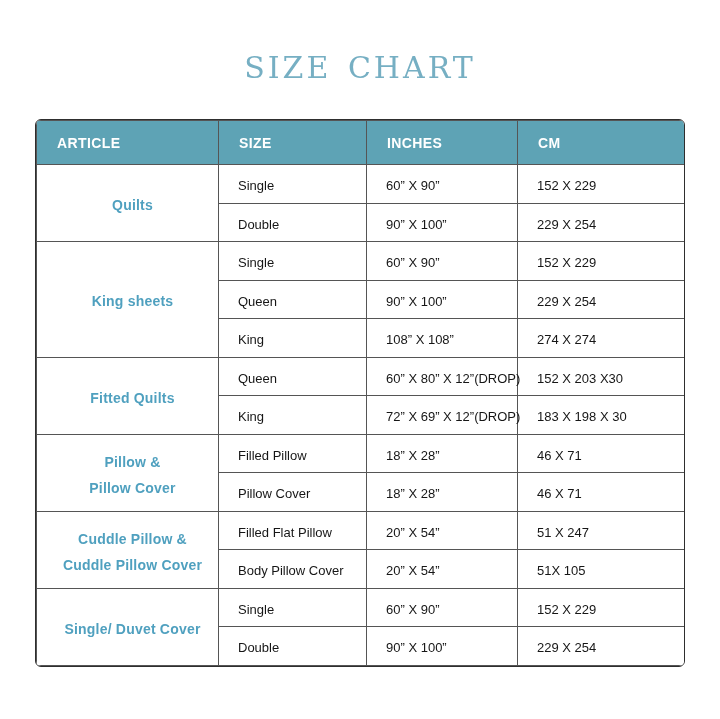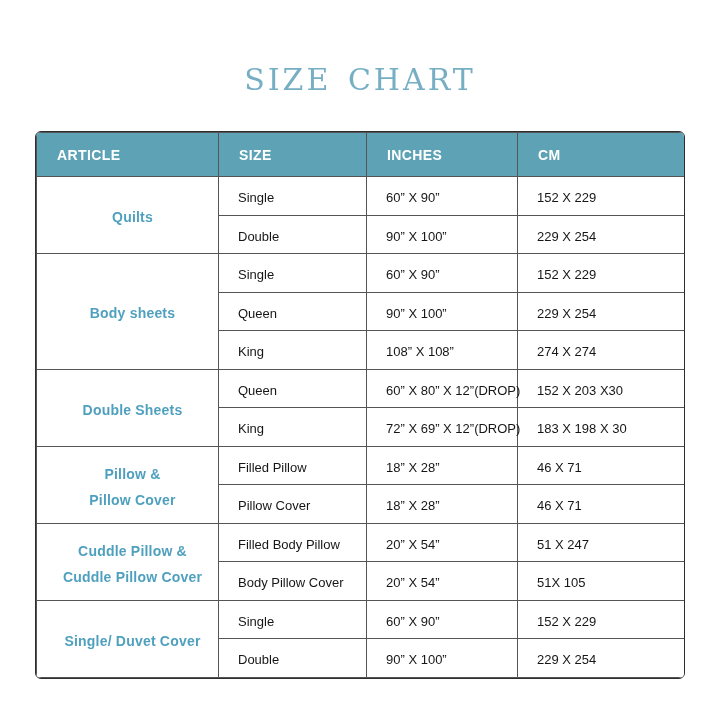--- a/index.html
+++ b/index.html
@@ -11,21 +11,21 @@
     font-family: "Liberation Sans", sans-serif;
   }
   .page {
     position: relative;
     width: 720px;
     height: 719px;
     background: #ffffff;
     overflow: hidden;
   }
   .title {
-    margin: 12px;
+    margin: 0;
     padding-top: 50px;
     text-align: center;
     font-family: "DejaVu Serif", serif;
     font-weight: 500;
     font-size: 30px;
     letter-spacing: 3px;
     word-spacing: 4px;
     color: #76afc3;
   }
   .table-wrap {
@@ -117,40 +117,40 @@
           <td class="cm">152 X 229</td>
         </tr>
         <tr>
           <td class="size">Double</td>
           <td class="inches">90” X 100”</td>
           <td class="cm">229 X 254</td>
         </tr>
 
         <tr>
           <td class="article" rowspan="3">
-            <span class="line">Body sheets</span>
+            <span class="line">King sheets</span>
           </td>
           <td class="size">Single</td>
           <td class="inches">60” X 90”</td>
           <td class="cm">152 X 229</td>
         </tr>
         <tr>
           <td class="size">Queen</td>
           <td class="inches">90” X 100”</td>
           <td class="cm">229 X 254</td>
         </tr>
         <tr>
           <td class="size">King</td>
           <td class="inches">108” X 108”</td>
           <td class="cm">274 X 274</td>
         </tr>
 
         <tr>
           <td class="article" rowspan="2">
-            <span class="line">Double Sheets</span>
+            <span class="line">Fitted Quilts</span>
           </td>
           <td class="size">Queen</td>
           <td class="inches">60” X 80” X 12”(DROP)</td>
           <td class="cm">152 X 203 X30</td>
         </tr>
         <tr>
           <td class="size">King</td>
           <td class="inches">72” X 69” X 12”(DROP)</td>
           <td class="cm">183 X 198 X 30</td>
         </tr>
@@ -168,21 +168,21 @@
           <td class="size">Pillow Cover</td>
           <td class="inches">18” X 28”</td>
           <td class="cm">46 X 71</td>
         </tr>
 
         <tr>
           <td class="article" rowspan="2">
             <span class="line">Cuddle Pillow &amp;</span>
             <span class="line">Cuddle Pillow Cover</span>
           </td>
-          <td class="size">Filled Body Pillow</td>
+          <td class="size">Filled Flat Pillow</td>
           <td class="inches">20” X 54”</td>
           <td class="cm">51 X 247</td>
         </tr>
         <tr>
           <td class="size">Body Pillow Cover</td>
           <td class="inches">20” X 54”</td>
           <td class="cm">51X 105</td>
         </tr>
 
         <tr>

